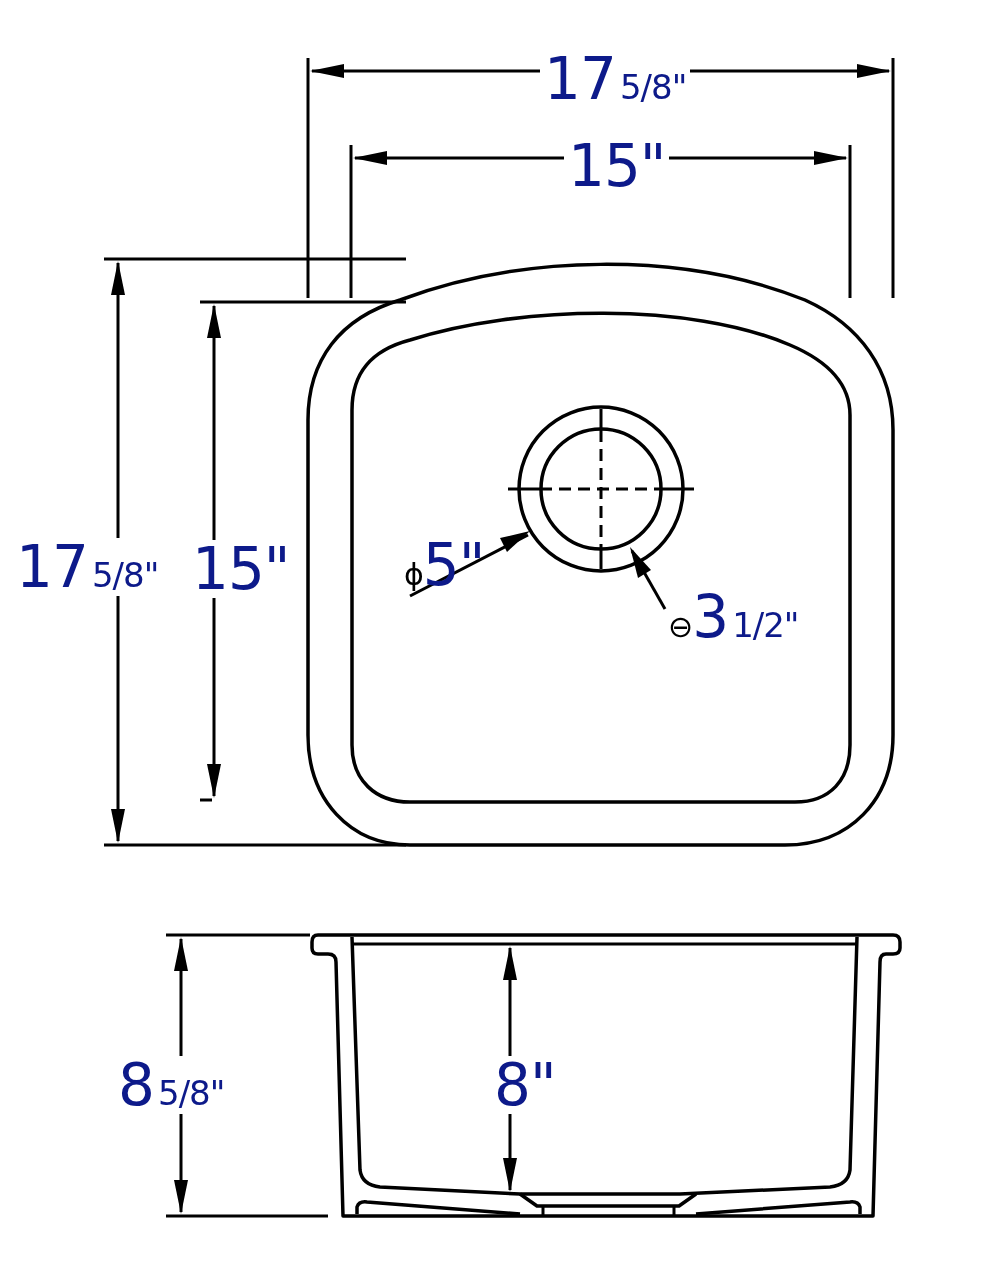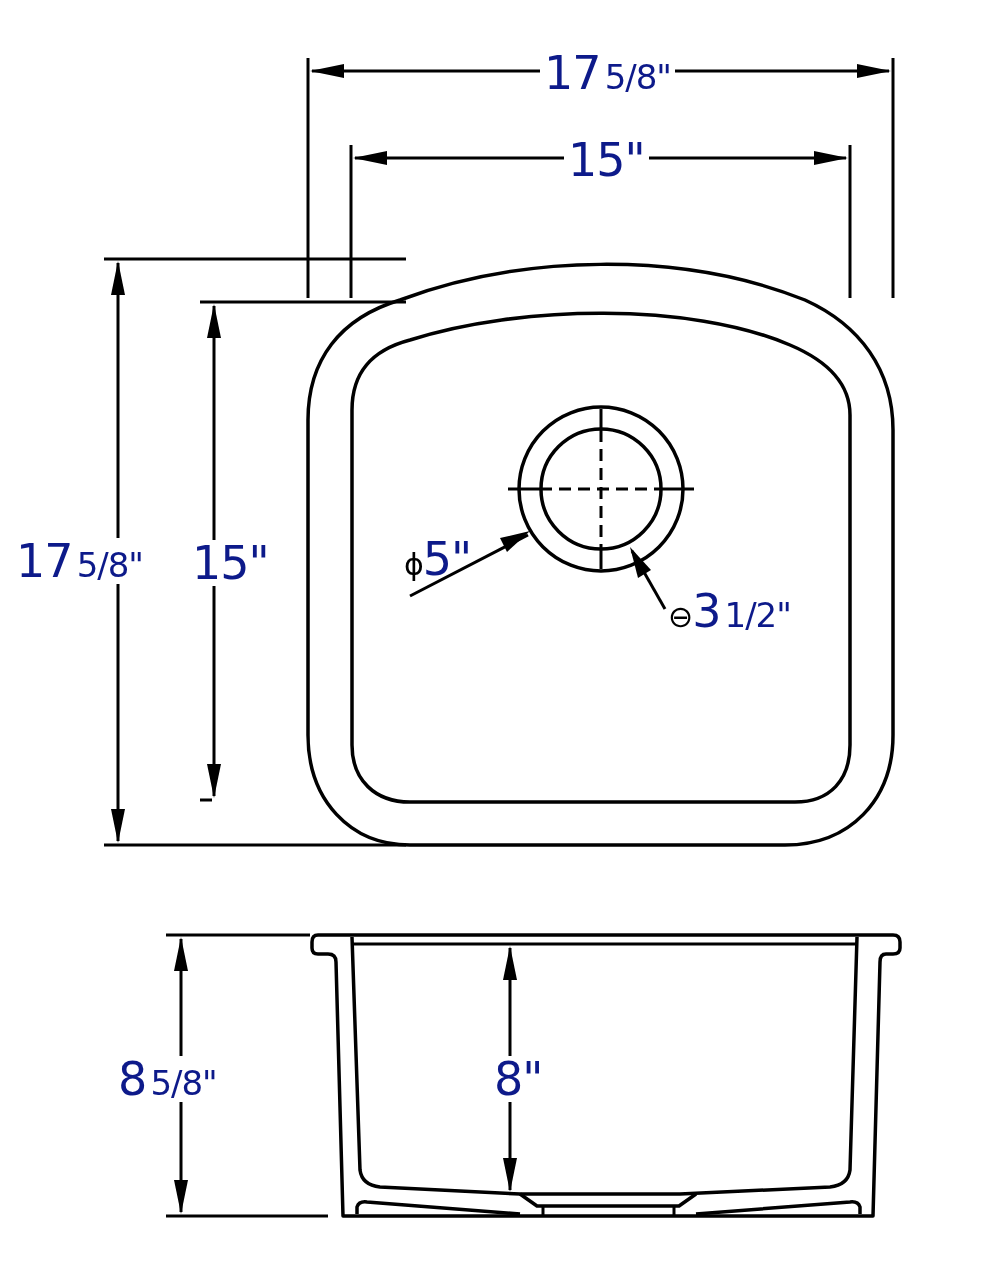--- a/index.html
+++ b/index.html
@@ -11,21 +11,21 @@
     .arrow { fill: #000; stroke: none; }
     .dim-label {
       position: absolute;
       font-family: "DejaVu Sans", sans-serif;
       color: #0d1a8a;
       background: #ffffff;
       white-space: nowrap;
       line-height: 1;
       letter-spacing: -1px;
     }
-    .big { font-size: 46px; }
+    .big { font-size: 58px; }
     .small { font-size: 34px; }
     .sym { font-family: "DejaVu Sans", sans-serif; color: #000; font-size: 30px; }
   </style>
 </head>
 <body>
 
 <svg id="drawing" width="1000" height="1271" viewBox="0 0 1000 1271" xmlns="http://www.w3.org/2000/svg">
 
   <g>
 

